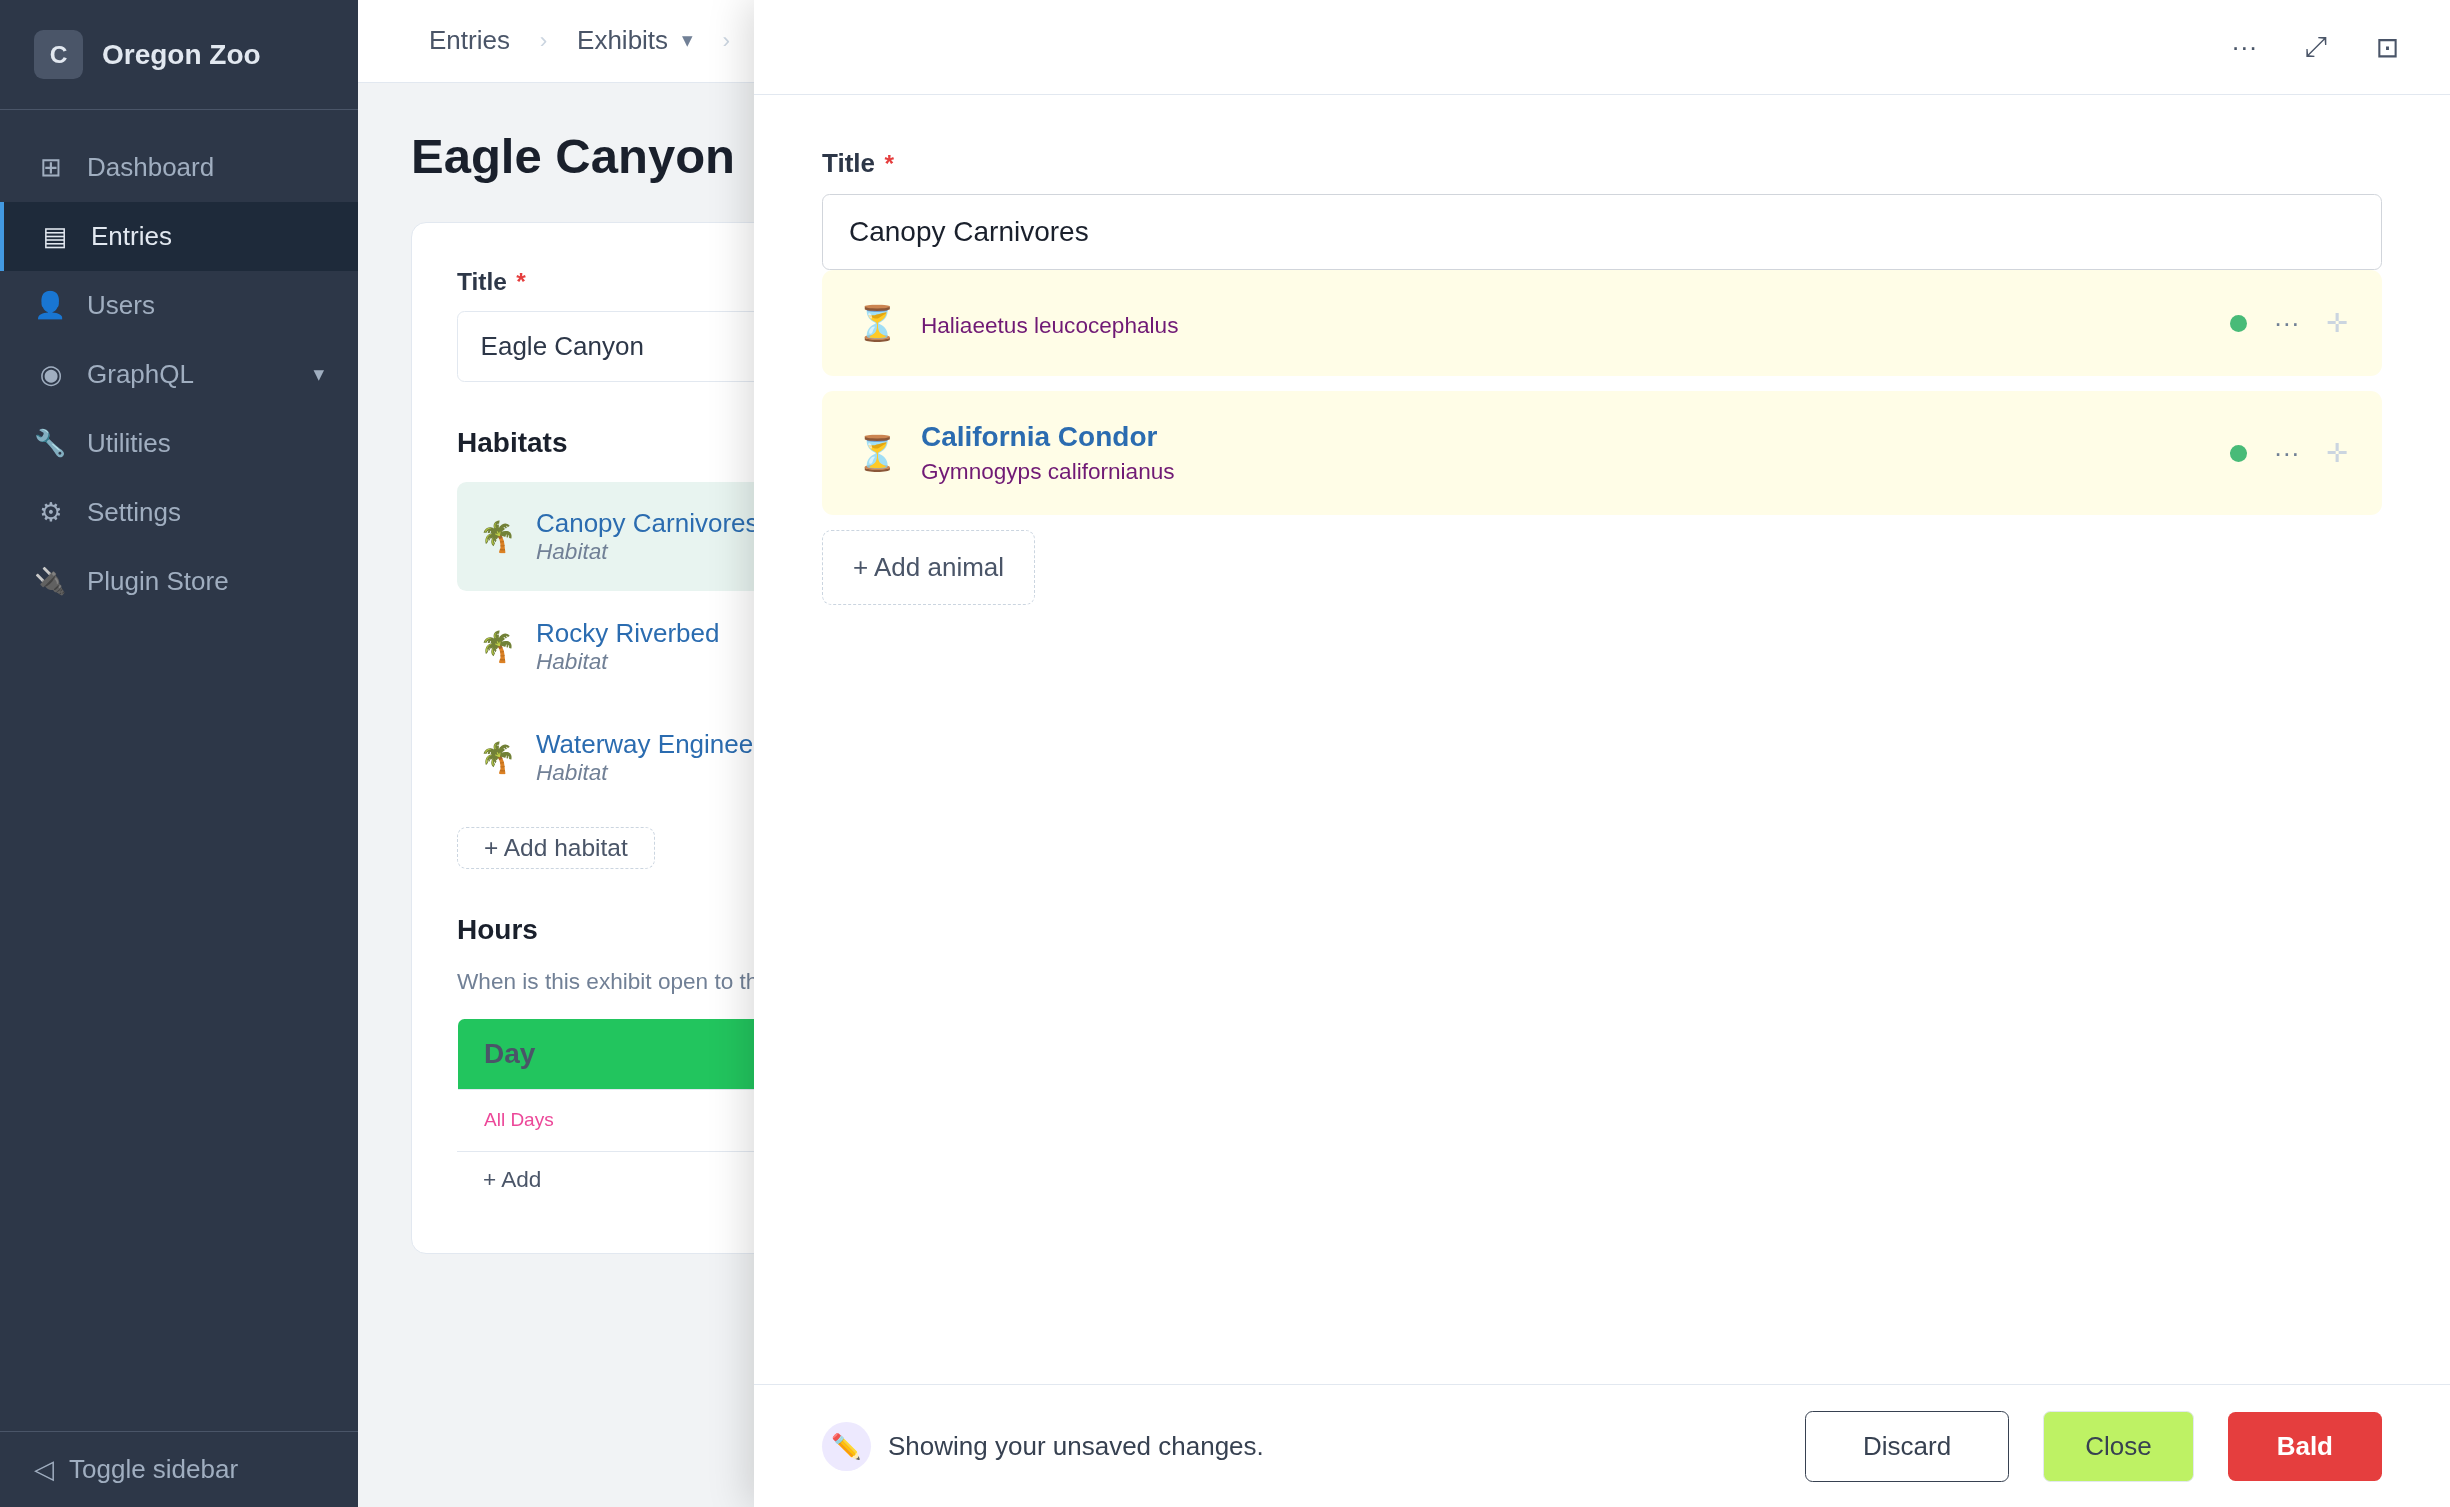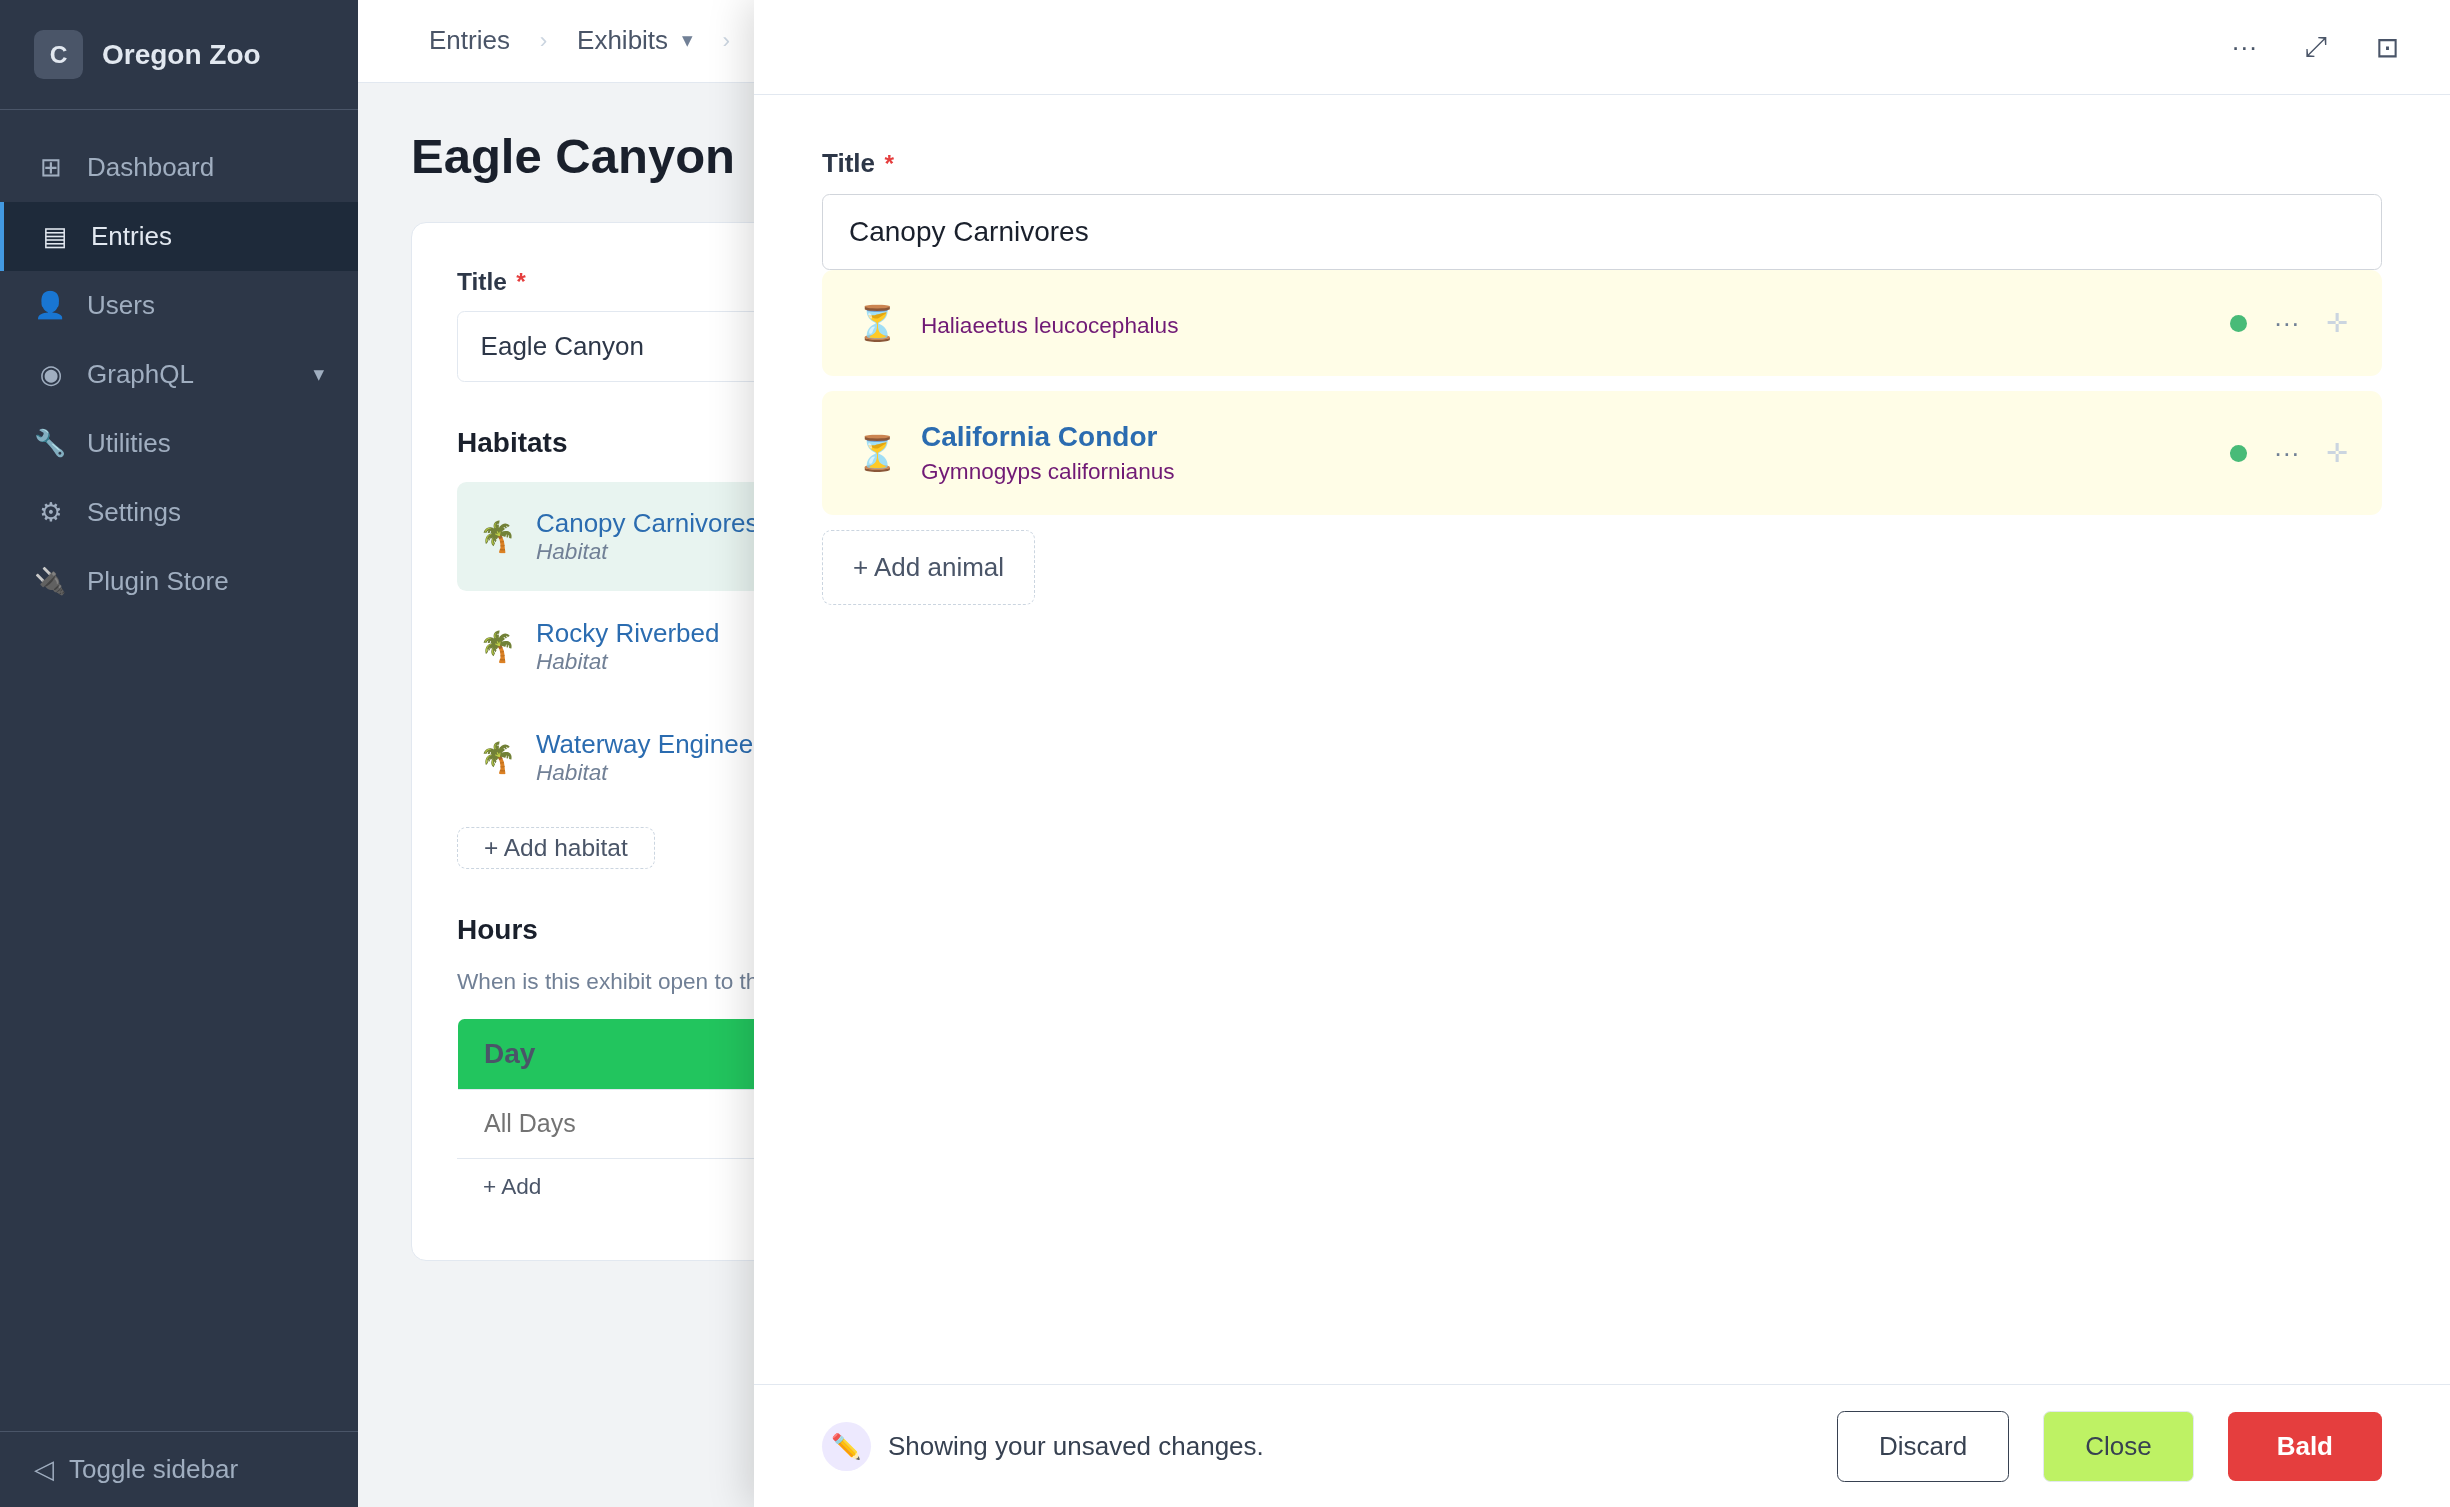--- a/index.html
+++ b/index.html
@@ -170,22 +170,22 @@
       background: #22c55e;
       padding: 19px 26px;
       text-align: left;
       font-size: 28px;
       font-weight: 600;
       color: #4a5568;
       border-bottom: 0.9px solid #e2e8f0;
     }
     .hours-table td {
       padding: 19px 26px;
-      font-size: 25px;
-      color: #737373;
+      font-size: 19px;
+      color: #ec4899;
       border-bottom: 0.9px solid #f0f0f0;
     }
     .add-row-btn {
       display: flex; align-items: center; gap: 9.4px;
       padding: 15px 26px;
       font-size: 22.6px;
       color: #4a5568;
       cursor: pointer;
       border-top: 0.9px solid #e2e8f0;
     }
@@ -298,21 +298,21 @@
     .unsaved-icon {
       width: 49px; height: 49px;
       border-radius: 50%;
       background: #ede9fe;
       display: flex; align-items: center; justify-content: center;
       font-size: 24.5px;
     }
     .unsaved-text { font-size: 26px; color: #374151; }
 
     .btn-discard {
-      padding: 19px 41px;
+      padding: 19px 57px;
       border: 1.9px solid #374151;
       border-radius: 7.5px;
       background: white;
       font-size: 26px;
       color: #374151;
       cursor: pointer;
       font-weight: 500;
     }
 
     .btn-close {

